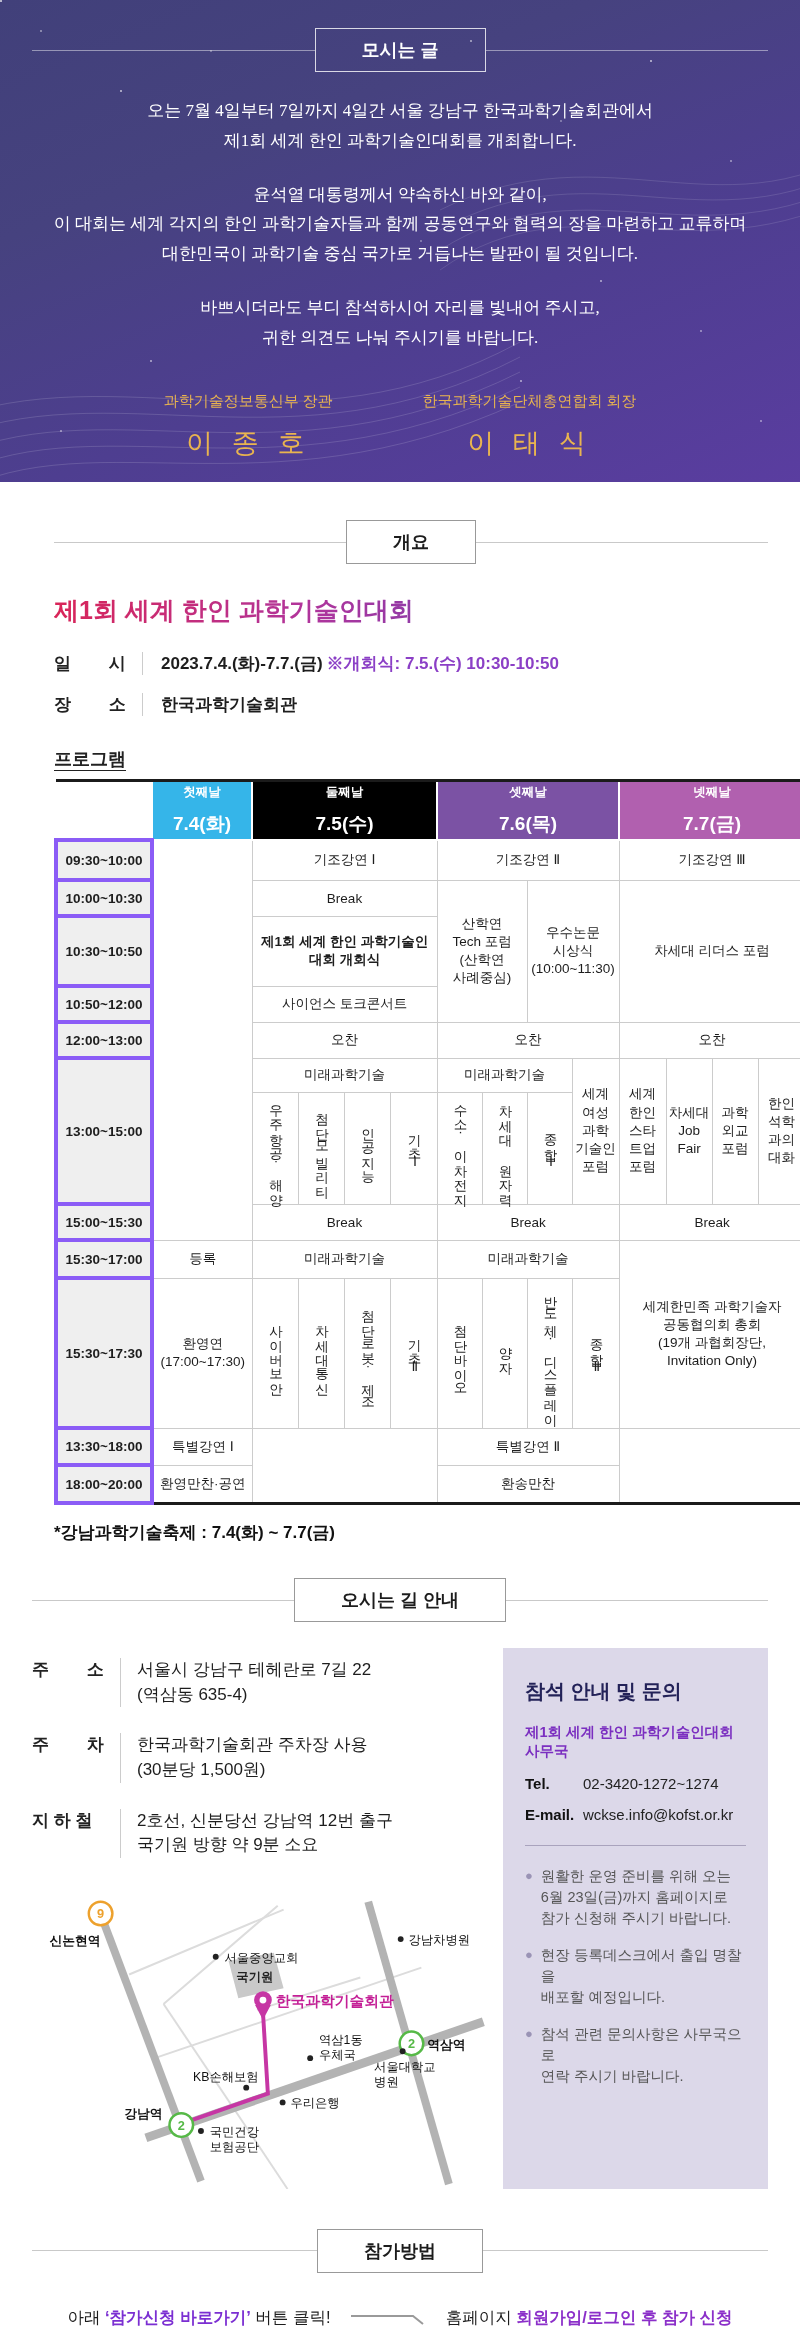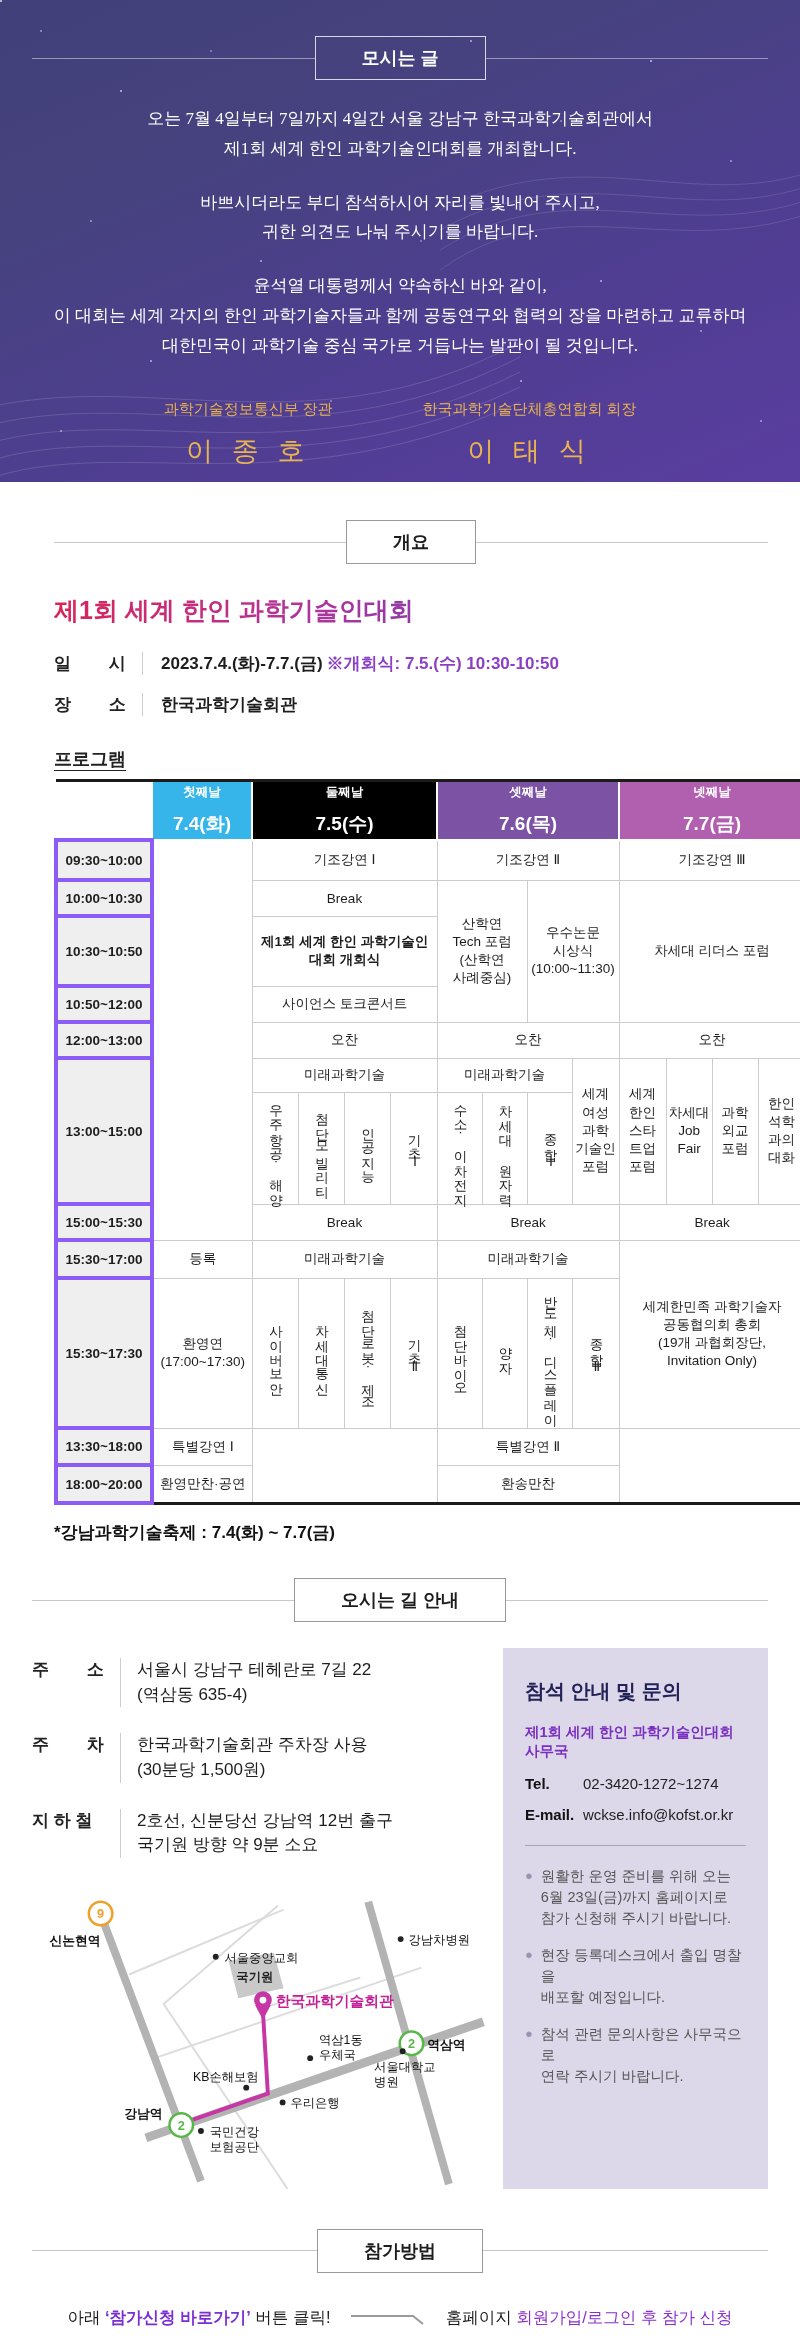--- a/index.html
+++ b/index.html
@@ -5,21 +5,21 @@
   * { margin:0; padding:0; box-sizing:border-box; }
   html,body { background:#fff; }
   body { width:800px; height:2340px; overflow:hidden; font-family:"Liberation Sans", sans-serif; color:#222; }
 
   
   .sec-title { display:flex; align-items:center; margin:0 32px; }
   .sec-title .line { flex:1; height:1px; background:#c9c9c9; }
   .sec-title .box { border:1px solid #999; background:#fff; padding:9px 46px; font-weight:700; font-size:18px; color:#1c1c1c; white-space:nowrap; }
 
   
-  .hero { position:relative; height:482px; overflow:hidden; padding-top:36px;
+  .hero { position:relative; height:482px; overflow:hidden; padding-top:28px;
           background:linear-gradient(158deg,#41407a 0%,#46427f 30%,#4e3e90 62%,#5a3da0 100%); }
   .hero .sec-title .line { background:rgba(255,255,255,.45); }
   .hero .sec-title .box { border:1px solid rgba(255,255,255,.8); background:transparent; color:#fff; }
   .hero-waves, .hero-waves2 { position:absolute; pointer-events:none; }
   .hero-waves { left:-40px; bottom:-30px; }
   .hero-waves2 { right:-60px; top:110px; }
   .stars { position:absolute; inset:0; pointer-events:none; }
   .stars i { position:absolute; width:2px; height:2px; border-radius:50%; background:rgba(255,255,255,.85);
              box-shadow: 40px 30px 0 rgba(255,255,255,.5), 120px 90px 0 rgba(255,255,255,.7), 210px 50px 0 rgba(255,255,255,.4),
              320px 140px 0 rgba(255,255,255,.6), 470px 40px 0 rgba(255,255,255,.6), 560px 120px 0 rgba(255,255,255,.4),
@@ -82,21 +82,21 @@
   .contact-line .val { color:#222; }
   .contact-div { height:1px; background:#a9a3bd; margin:22px 0 20px; }
   .note-item { display:flex; gap:8px; font-size:14.5px; color:#555; line-height:1.45; margin-bottom:16px; }
   .note-item .dot { color:#9a93b5; font-size:13px; line-height:1.6; }
   .note-item .txt { white-space:pre-line; }
 
   
   .participate { padding-top:40px; }
   .instruction { margin-top:34px; text-align:center; font-size:16.5px; color:#1d1d1d; }
   .instruction .hl1 { color:#7b2fd2; font-weight:800; }
-  .instruction .hl2 { color:#8b2fc9; font-weight:400; }
+  .instruction .hl2 { color:#8b2fc9; font-weight:700; }
   .instruction svg { vertical-align:middle; margin:0 14px; }
 </style>
 </head>
 <body>
 
 <div class="hero">
   <div class="stars">
       <i></i>
     </div>
   <svg class="hero-waves" width="560" height="220">
@@ -122,27 +122,27 @@
     <span class="box">모시는 글</span>
     <span class="line"></span>
   </div>
 
   <div class="hero-text">
     <div class="grp">
       <p>오는 7월 4일부터 7일까지 4일간 서울 강남구 한국과학기술회관에서</p>
       <p>제1회 세계 한인 과학기술인대회를 개최합니다.</p>
     </div>
     <div class="grp">
-      <p>바쁘시더라도 부디 참석하시어 자리를 빛내어 주시고,</p>
-      <p>귀한 의견도 나눠 주시기를 바랍니다.</p>
-    </div>
-    <div class="grp">
       <p>윤석열 대통령께서 약속하신 바와 같이,</p>
       <p>이 대회는 세계 각지의 한인 과학기술자들과 함께 공동연구와 협력의 장을 마련하고 교류하며</p>
       <p>대한민국이 과학기술 중심 국가로 거듭나는 발판이 될 것입니다.</p>
+    </div>
+    <div class="grp">
+      <p>바쁘시더라도 부디 참석하시어 자리를 빛내어 주시고,</p>
+      <p>귀한 의견도 나눠 주시기를 바랍니다.</p>
     </div>
   </div>
 
   <div class="signatures">
     <div class="sig">
       <div class="role">과학기술정보통신부 장관</div>
       <div class="name">이 종 호</div>
     </div>
     <div class="sig">
       <div class="role">한국과학기술단체총연합회 회장</div>

